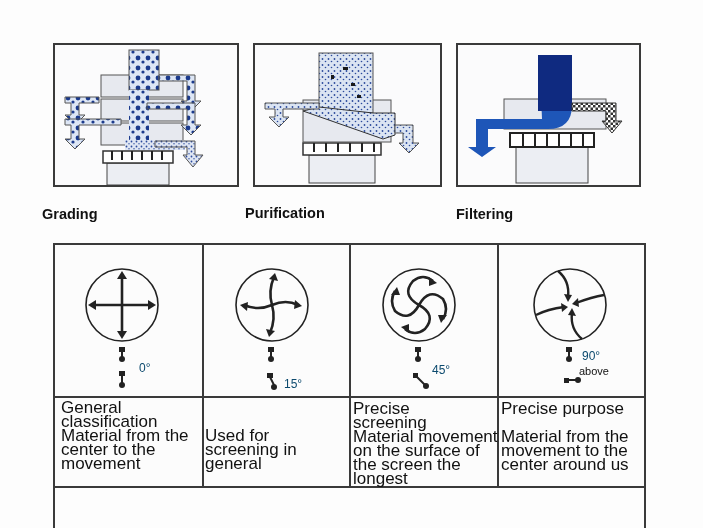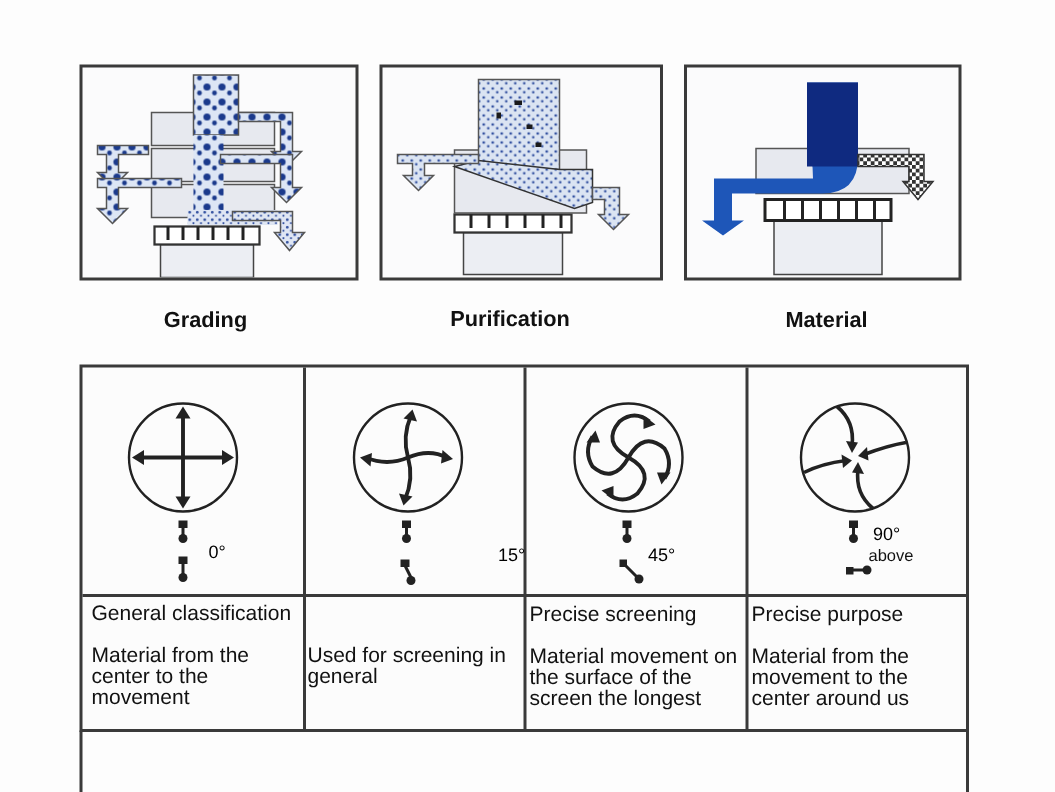--- a/index.html
+++ b/index.html
@@ -8,32 +8,32 @@
       background: #fdfdfd;
       font-family: "Liberation Sans", sans-serif;
     }
     .panel {
       position: absolute; top: 43px; height: 144px;
       border: 2px solid #3a3a3a; background: #fbfbfc; box-sizing: border-box;
     }
     .panel svg { position: absolute; left: 0; top: 0; }
     .caption {
       position: absolute; font-weight: bold; font-size: 14.5px; color: #111;
-      text-align: center; width: 190px;
+      text-align: left; width: 190px;
     }
     .table {
       position: absolute; left: 53px; top: 243px; width: 593px; height: 245px;
       border: 2px solid #3a3a3a; box-sizing: border-box; background: #fcfcfc;
     }
     .vline { position: absolute; width: 1.5px; background: #3a3a3a; }
     .hline { position: absolute; height: 2px; background: #3a3a3a; }
     .cell-text {
-      position: absolute; font-size: 14px; line-height: 14px; color: #111;
-    }
-    .angle { position: absolute; font-size: 12px; color: #000000; }
+      position: absolute; font-size: 17px; line-height: 14px; color: #111;
+    }
+    .angle { position: absolute; font-size: 12px; color: #0c4a6e; }
     .above { position: absolute; font-size: 11px; color: #111; }
     .bottom-box {
       position: absolute; left: 53px; top: 487px; width: 593px; height: 45px;
       border-left: 2px solid #3a3a3a; border-right: 2px solid #3a3a3a; box-sizing: border-box;
     }
   </style>
 </head>
 <body>
 
 <div class="panel" style="left:53px; width:186px;">
@@ -132,21 +132,21 @@
         <rect x="100" y="88" width="2" height="14"></rect>
         <rect x="112" y="88" width="2" height="14"></rect>
         <rect x="124" y="88" width="2" height="14"></rect>
       </g>
     <rect x="46" y="54" width="102" height="30" fill="#e7e9ef" stroke="#555"></rect>
     <path d="M80 10 H114 V60 Q114 84 90 84 H30 V102 H38 L24 112 L10 102 H18 V74 H84 Q84 60 80 50 Z" fill="#1e56b8"></path>
     <rect x="80" y="10" width="34" height="56" fill="#0f2a80"></rect>
     <path d="M114 58 H158 V76 H164 L154 88 L144 76 H148 V66 H114 Z" fill="url(#chk)" stroke="#333"></path>
   </svg>
 </div>
-<div class="caption" style="left:456px; top:206px;">Material</div>
+<div class="caption" style="left:456px; top:206px;">Filtering</div>
 
 <div class="table">
   <div class="vline" style="left:147px; top:0; bottom:0;"></div>
   <div class="vline" style="left:294px; top:0; bottom:0;"></div>
   <div class="vline" style="left:442px; top:0; bottom:0;"></div>
   <div class="hline" style="left:0; right:0; top:151px;"></div>
 
   <svg style="position:absolute; left:27px; top:20px;" width="80" height="80">
     <circle cx="40" cy="40" r="36" fill="none" stroke="#222" stroke-width="1.6"></circle>
     <g stroke="#222" stroke-width="2.6" fill="none">
@@ -186,21 +186,21 @@
       </g>
   </svg>
   <svg style="position:absolute; left:207px; top:100px;" width="24" height="48">
     <rect x="6" y="2" width="6" height="5" fill="#222"></rect>
       <line x1="9" y1="6" x2="9" y2="12" stroke="#222" stroke-width="2"></line>
       <circle cx="9" cy="14" r="3" fill="#222"></circle>
     <rect x="5" y="28" width="6" height="5" fill="#222"></rect>
       <line x1="8" y1="32" x2="12" y2="40" stroke="#222" stroke-width="2"></line>
       <circle cx="12" cy="42" r="3" fill="#222"></circle>
   </svg>
-  <div class="angle" style="left:229px; top:118px;margin-left:48px;">15°</div>
+  <div class="angle" style="left:229px; top:132px;">15°</div>
 
   <svg style="position:absolute; left:324px; top:20px;" width="80" height="80">
     <circle cx="40" cy="40" r="36" fill="none" stroke="#222" stroke-width="1.6"></circle>
     <g stroke="#222" stroke-width="2.6" fill="none">
       <path d="M40 40 Q22 30 34 16 Q44 8 54 16"></path>
       <path d="M40 40 Q50 22 64 34 Q70 44 64 54"></path>
       <path d="M40 40 Q58 50 46 64 Q36 72 26 64"></path>
       <path d="M40 40 Q30 58 16 46 Q10 36 16 26"></path>
     </g>
     <g fill="#222">

